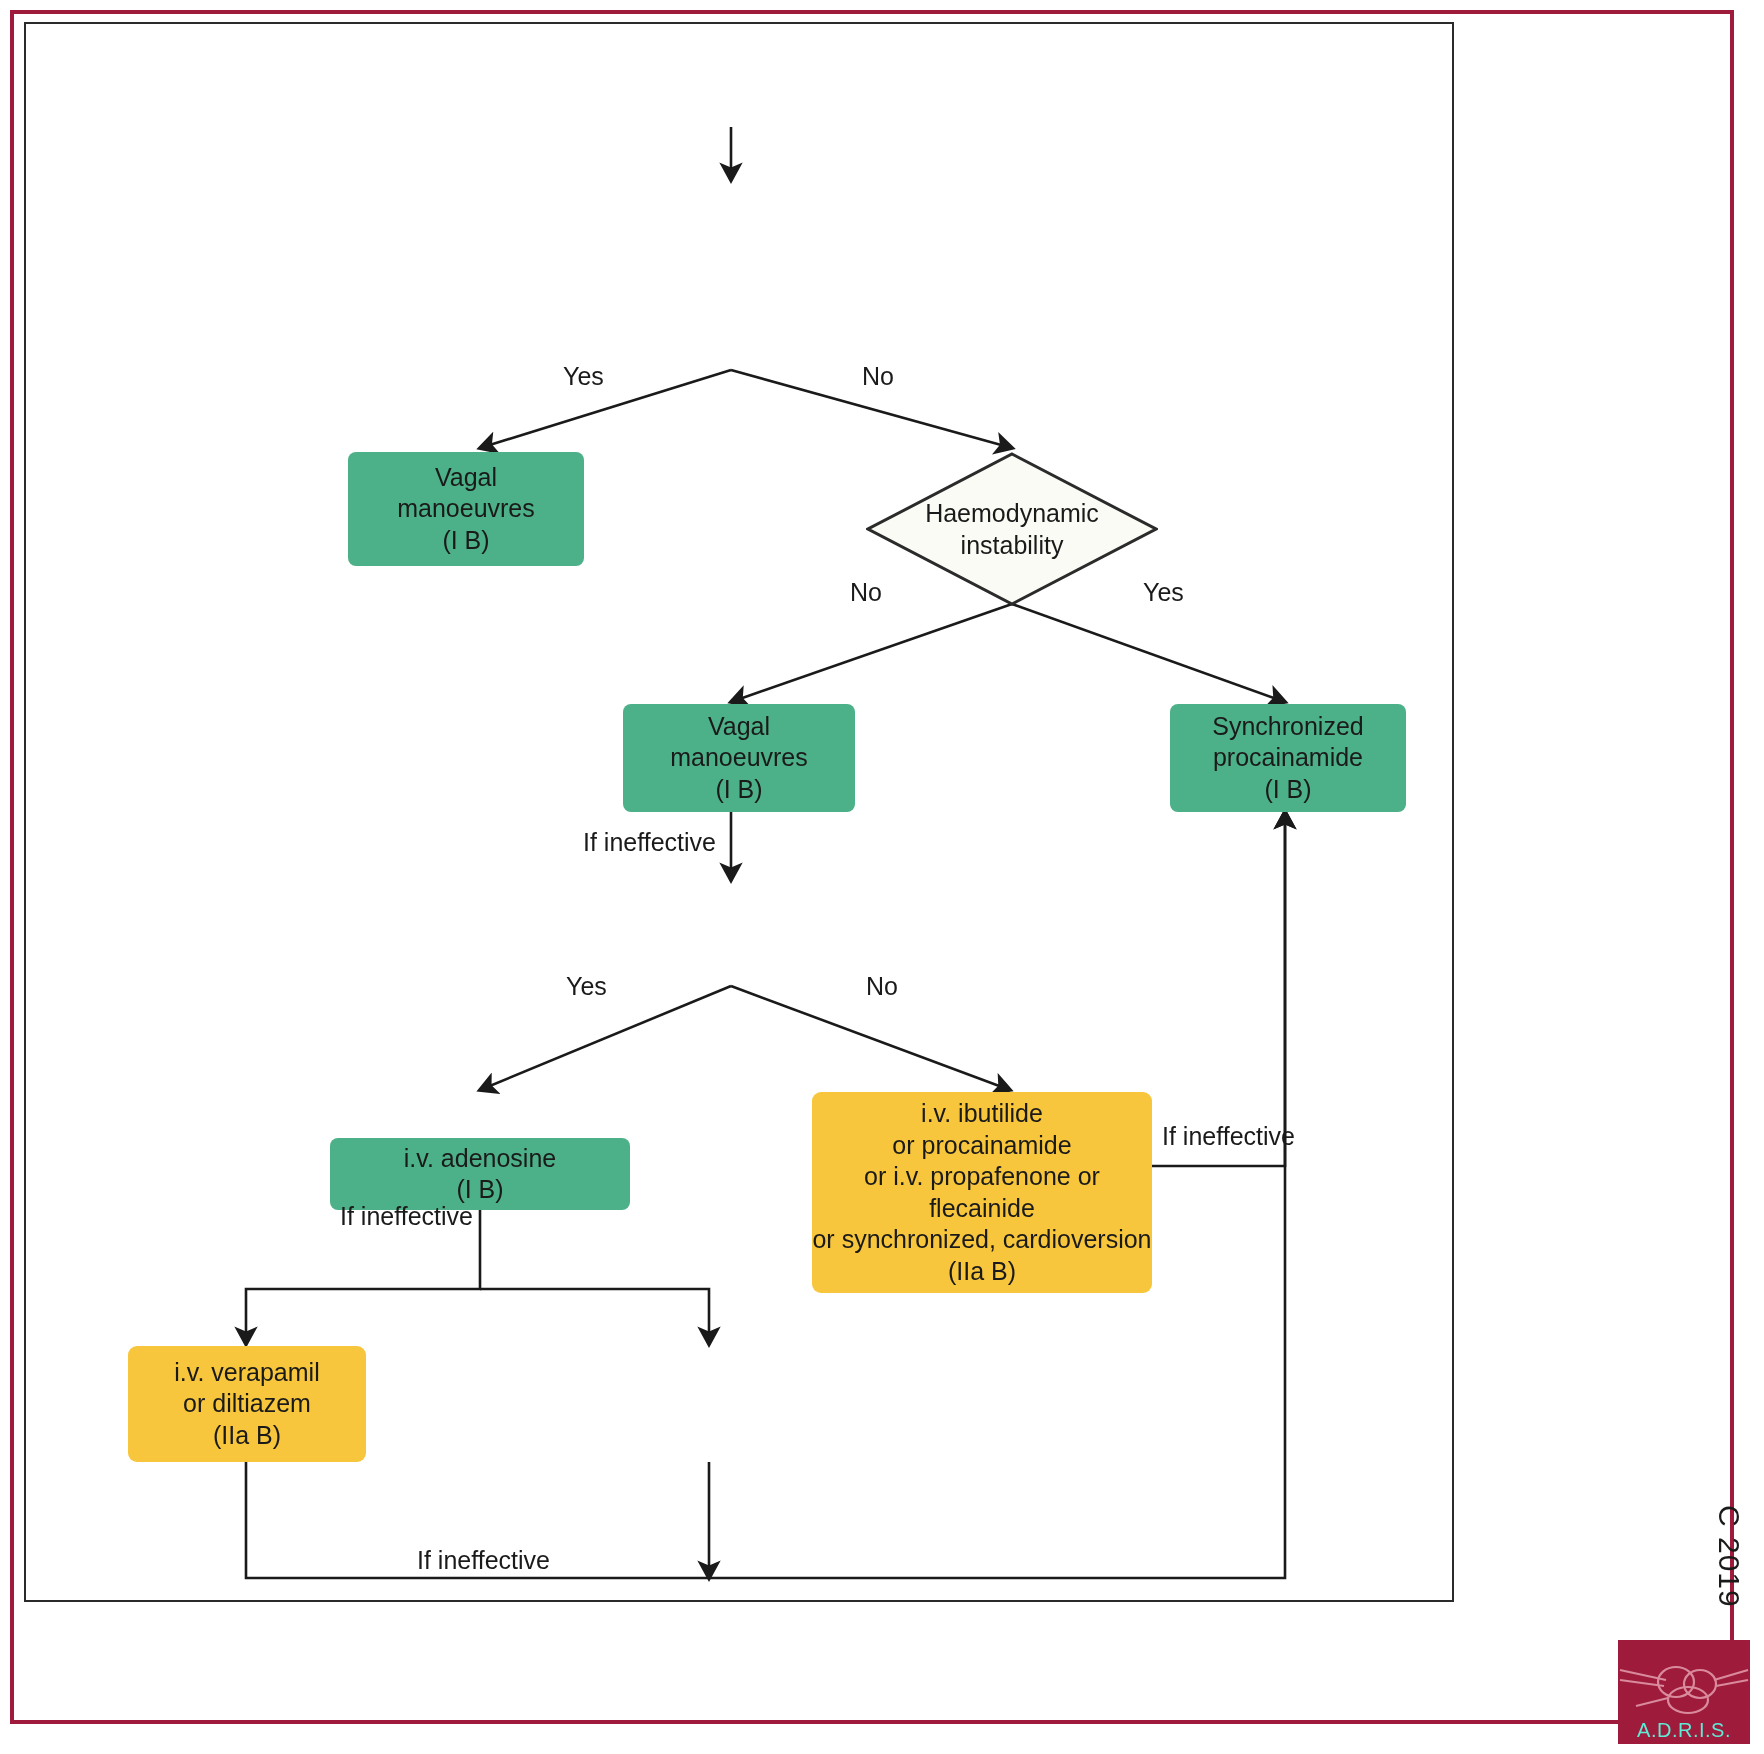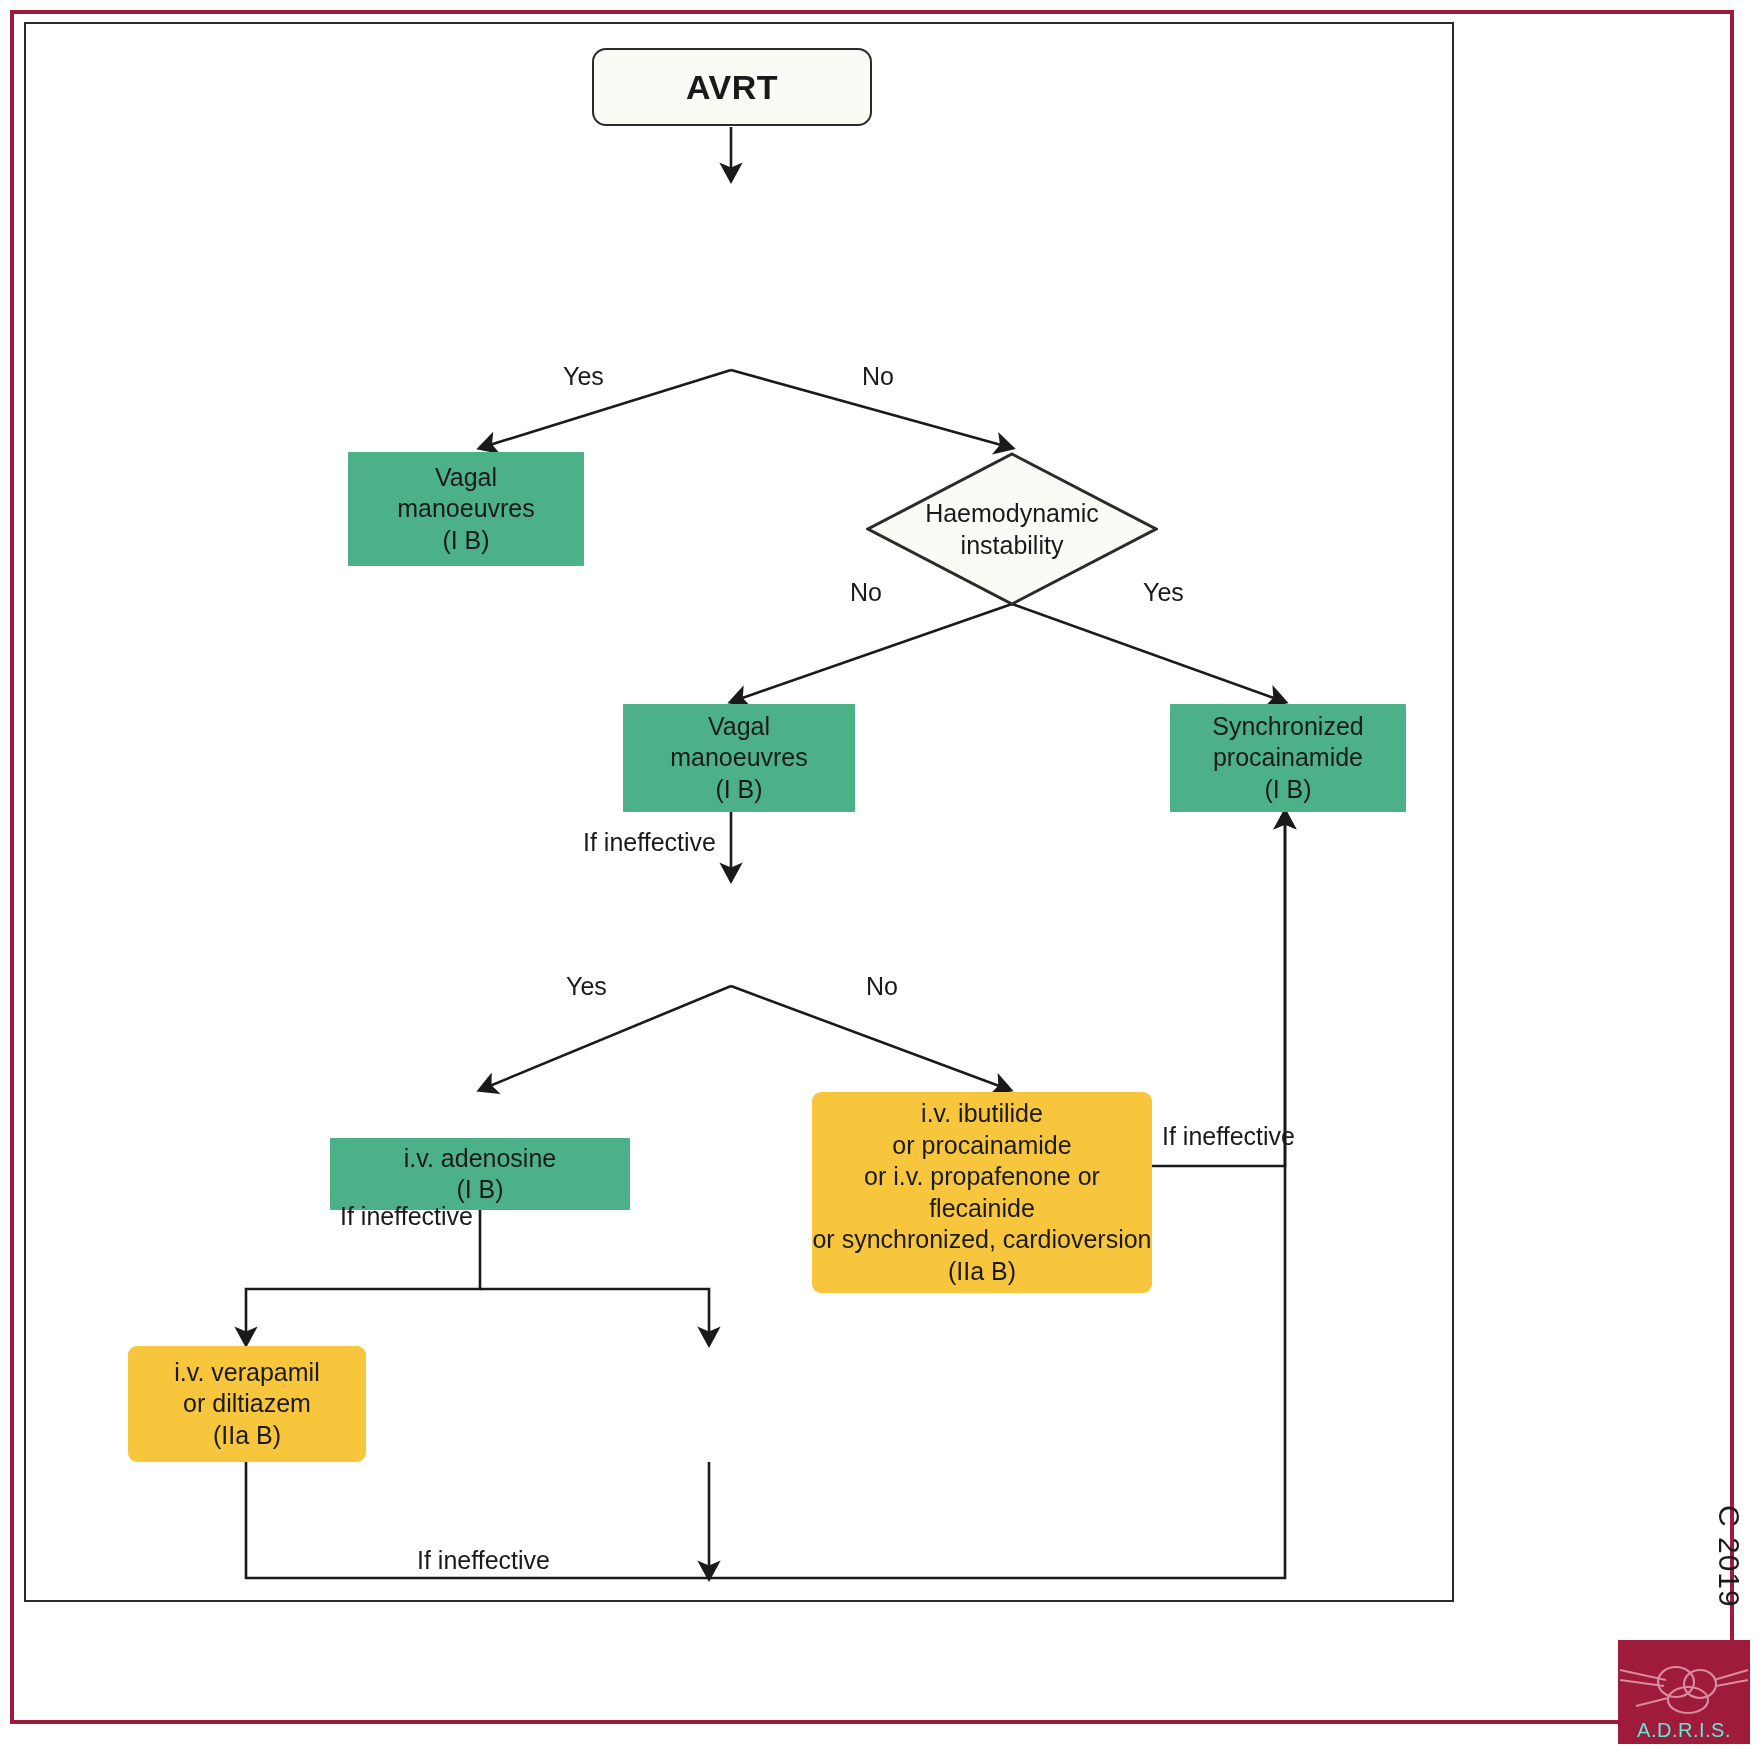--- a/index.html
+++ b/index.html
@@ -55,21 +55,21 @@
     background:#fbfbf6;
     border:2.5px solid #2b2b2b;
     border-radius:14px;
     font-size:34px;
     font-weight:bold;
     letter-spacing:.5px;
   }
 
   .node-green{
     background:#4cb189;
-    border-radius:1px;
+    border-radius:8px;
     font-size:25px;
   }
   .node-yellow{
     background:#f7c63c;
     border-radius:9px;
     font-size:25px;
   }
 
   
   .diamond{
@@ -171,23 +171,20 @@
       <path d="M 480 1289 L 709 1289 L 709 1344"></path>
 
       <path d="M 246 1462 L 246 1578 L 1285 1578 L 1285 812"></path>
     </g>
     <g stroke="#1a1a1a" stroke-width="2.6" fill="none">
 
       <path d="M 709 1462 L 709 1578" marker-end="url(#arrow)"></path>
     </g>
   </svg>
 
-  <div class="node node-title" style="left:592px;top:48px;width:280px;height:78px;">
-    <span>AVRT</span>
-  </div>
 
 
   <div class="elabel" style="left:563px;top:362px;">Yes</div>
 
   <div class="elabel" style="left:862px;top:362px;">No</div>
 
   <div class="node node-green" style="left:348px;top:452px;width:236px;height:114px;">
     <span>Vagal
 manoeuvres
 (I B)</span>

